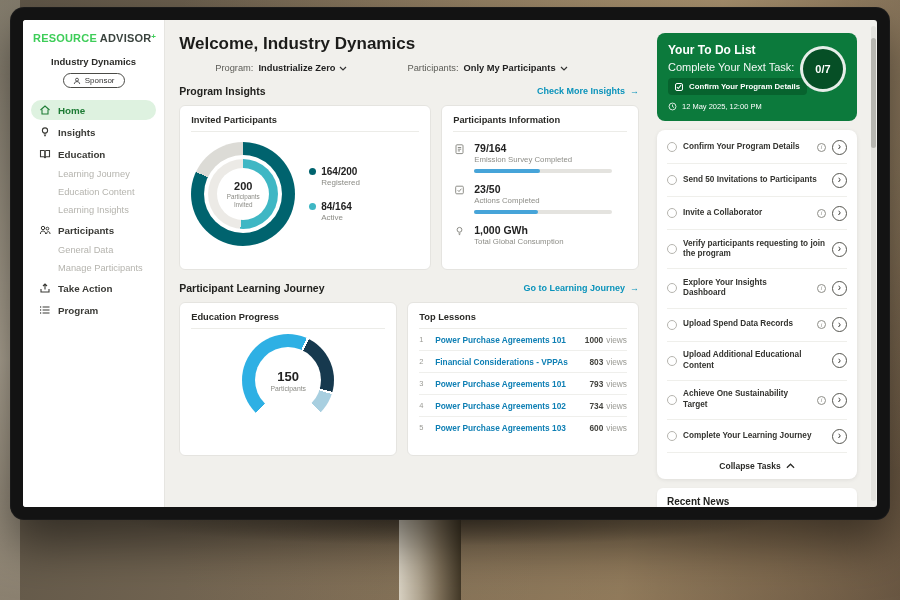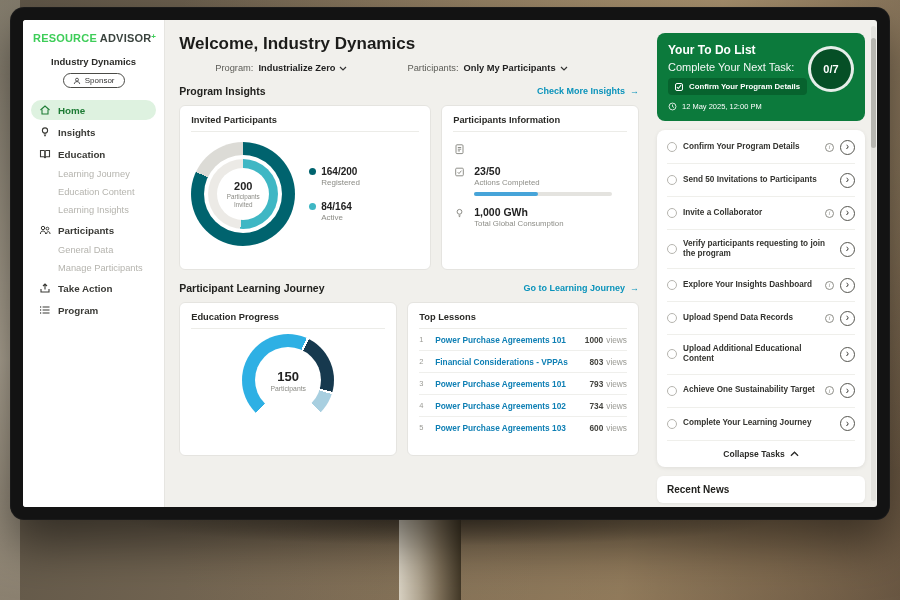--- a/index.html
+++ b/index.html
@@ -87,21 +87,21 @@
 
   .card-lessons{flex:1;height:154px;padding:9px 11px 3px;}
   .lesson-row{display:flex;align-items:center;gap:7px;padding:5.5px 0;border-bottom:1px solid #efefec;font-size:8.3px;}
   .lesson-row:last-child{border-bottom:none;}
   .l-rank{color:#9a9a94;width:9px;font-size:7.5px;flex:0 0 9px;}
   .l-title{flex:1;color:#0e7fb4;font-weight:bold;cursor:pointer;}
   .l-views{color:#44443f;font-weight:bold;}
   .l-views .sfx{color:#9a9a94;font-weight:normal;margin-left:3px;}
 
   
-  .todo{flex:0 0 224px;min-width:0;padding:13px 12px 8px 4px;display:flex;flex-direction:column;gap:9px;}
+  .todo{flex:0 0 224px;min-width:0;padding:13px 20px 8px 4px;display:flex;flex-direction:column;gap:9px;}
   .todo-green{background:#0c7a3c;border-radius:8px;padding:10px 11px;color:#fff;position:relative;}
   .tg-title{font-size:12px;font-weight:bold;}
   .tg-sub{font-size:11px;margin-top:4px;opacity:.95;}
   .tg-task{margin-top:5px;background:#07632e;border-radius:4px;padding:4px 7px;display:flex;align-items:center;gap:6px;
     font-size:7.8px;font-weight:bold;width:max-content;max-width:150px;cursor:pointer;}
   .tg-check{width:8px;height:8px;border:1px solid #fff;border-radius:2px;display:flex;align-items:center;justify-content:center;flex:0 0 8px;}
   .tg-due{margin-top:7px;display:flex;align-items:center;gap:5px;font-size:7.5px;}
   .tg-circle{position:absolute;right:11px;top:13px;width:46px;height:46px;border-radius:50%;background:#064f26;
     border:3px solid rgba(255,255,255,.9);display:flex;align-items:center;justify-content:center;font-size:11px;font-weight:bold;}
 
@@ -266,20 +266,27 @@
           </div>
         </section>
 
         <section class="card card-info">
           <div class="card-title">Participants Information</div>
           <div class="info-row">
             <svg class="info-icon" width="13" height="13" viewBox="0 0 12 12" fill="none" stroke="currentColor" stroke-width="1">
                 <rect x="2.5" y="1.8" width="7" height="8.8" rx="1"></rect>
                 <path d="M4.3 4.5 h3.4 M4.3 6.2 h3.4 M4.3 7.9 h2.2"></path>
               </svg>
+            <div>
+              <div class="info-val">79/164</div>
+              <div class="info-lab">Emission Survey Completed</div>
+              <div class="bar">
+                  <div class="bar-fill" style="width: 48%;"></div>
+                </div>
+            </div>
           </div>
           <div class="info-row">
             <svg class="info-icon" width="13" height="13" viewBox="0 0 12 12" fill="none" stroke="currentColor" stroke-width="1">
                 <rect x="2.2" y="2.2" width="7.6" height="7.6" rx="1"></rect>
                 <path d="M4.2 6.2 l1.3 1.4 2.4-2.9"></path>
               </svg>
             <div>
               <div class="info-val">23/50</div>
               <div class="info-lab">Actions Completed</div>
               <div class="bar">

